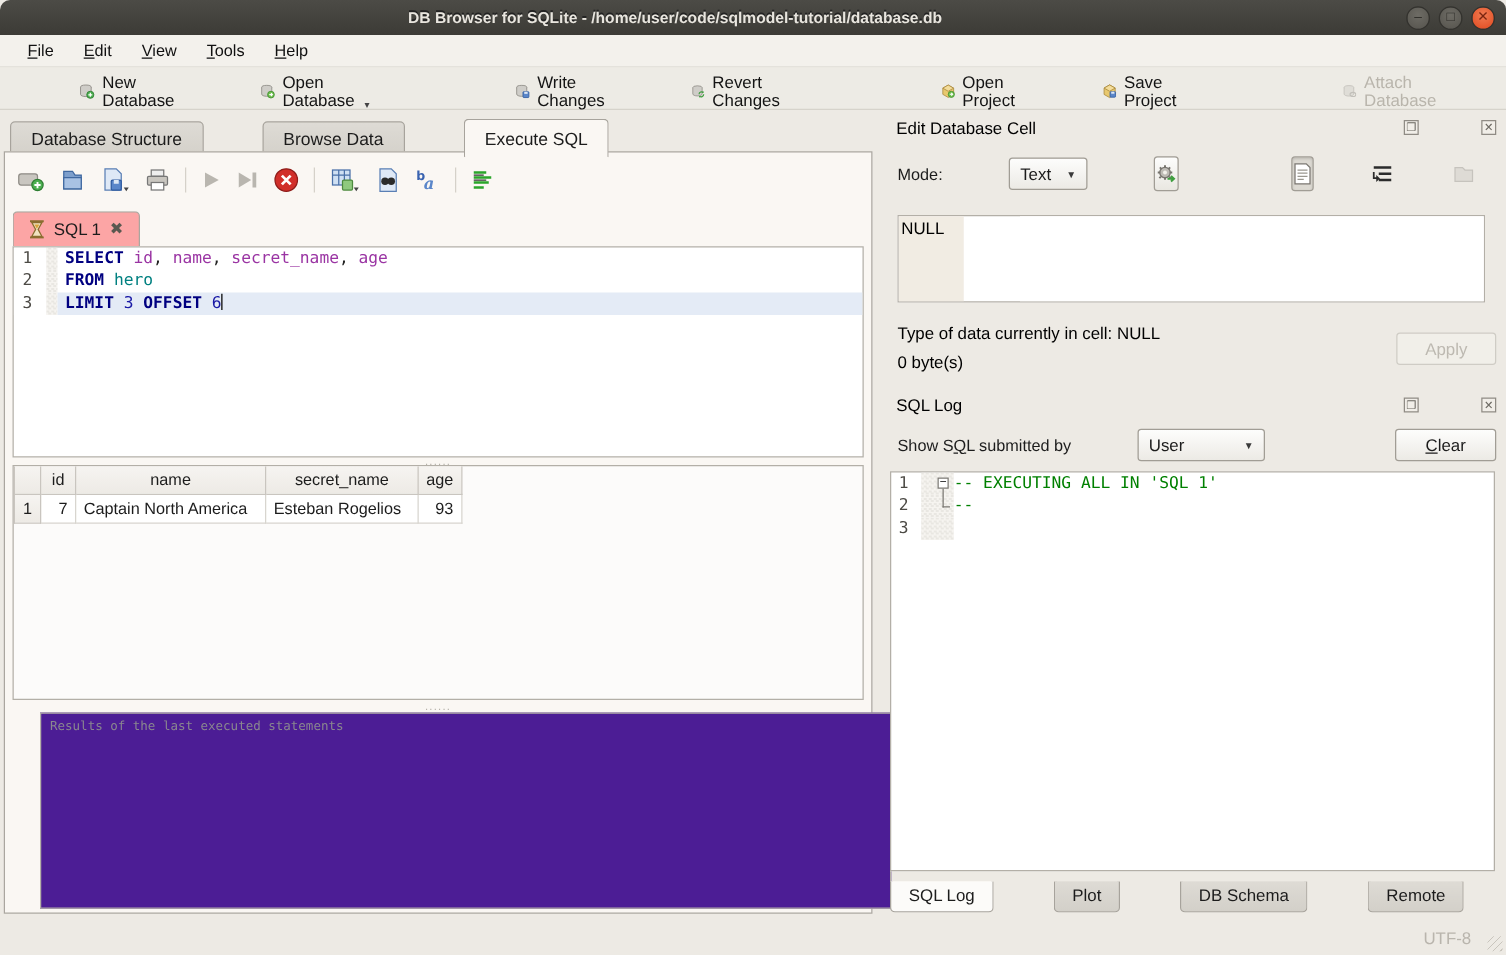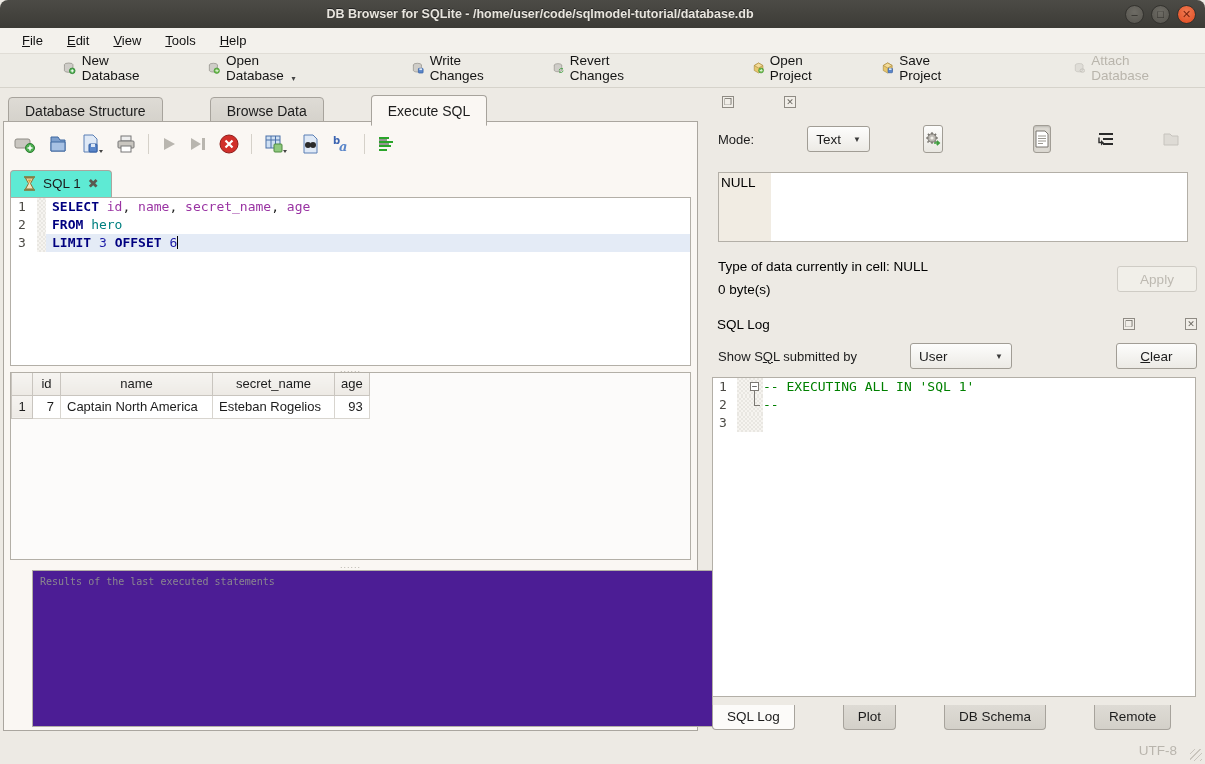--- a/index.html
+++ b/index.html
@@ -38,21 +38,21 @@
     background:#f3f1ec; border-bottom:1px solid #e0ddd6;
     display:flex; align-items:center; padding-left:12px; gap:4px;
   }
   .menu-item { padding:3px 10px; color:#111; }
   .mnemonic::first-letter { text-decoration:underline; }
 
   
   #toolbar {
     left:0; top:54px; width:1205px; height:34px;
     background:#edebe5; border-bottom:1px solid #d6d3cb;
-    display:flex; align-items:flex-end;
+    display:flex; align-items:flex-start;
   }
   .tb-handle {
     width:7px; height:22px; margin:0 4px 0 5px;
     background:repeating-linear-gradient(to bottom,#c9c5bd 0 2px,transparent 2px 4px);
     background-size:2px 4px; background-repeat:repeat-y; background-position:2px 0;
   }
   .tb-btn { display:flex; align-items:center; gap:6px; padding:4px 9px; font-size:13.5px; color:#141414; }
   .tb-btn.disabled { color:#b9b5ac; }
   .tb-sep { width:1px; height:22px; background:#d2cec6; margin:0 4px; }
   .tb-caret { font-size:8px; color:#444; margin-left:-4px; align-self:flex-end; }
@@ -80,21 +80,21 @@
   }
 
   
   .ed-toolbar { left:10px; top:8px; height:28px; display:flex; align-items:center; gap:12px; }
   .ed-sep { width:1px; height:20px; background:#d5d1c9; }
 
   
   .sqltab-row { left:6px; top:46px; height:29px; display:flex; align-items:flex-end; }
   .sqltab {
     display:flex; align-items:flex-end; gap:7px;
-    background:#5eead4; border:1px solid #aaa69f; border-bottom:none;
+    background:#fca5a5; border:1px solid #aaa69f; border-bottom:none;
     border-radius:4px 4px 0 0; padding:5px 12px 6px; font-size:13.5px;
   }
   .sqltab .close-x { color:#5a5850; font-weight:bold; font-size:13px; }
 
   
   .sql-editor {
     left:6px; top:75px; width:681px; height:169px;
     background:#fff; border:1px solid #b3afa7;
     font-family:"DejaVu Sans Mono","Liberation Mono",monospace; font-size:13px;
     overflow:hidden;
@@ -450,20 +450,21 @@
 
     <div class="results-msg abs">
       <span>Results of the last executed statements</span>
     </div>
   </div>
 </div>
 
 <div id="right-pane" class="abs">
 
   <div class="dock-header abs" style="left:12px; top:4px; width:480px;">
+    <span class="dh-title">Edit Database Cell</span>
     <span class="dh-btn">❐</span>
     <span class="dh-btn">✕</span>
   </div>
 
   <div class="abs" style="left:13px; top:36px; width:480px; height:30px; display:flex; align-items:center;">
     <span style="margin-right:8px;">Mode:</span>
     <div class="select-box" style="width:82px;">
       <span>Text</span>
       <span class="sel-arrow">▼</span>
     </div>

